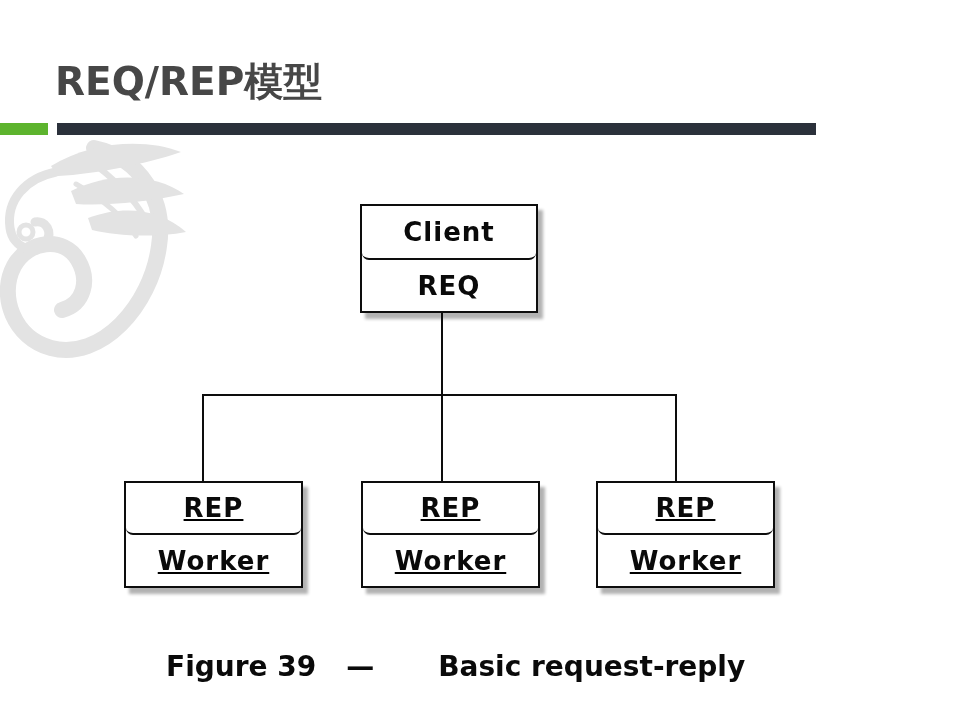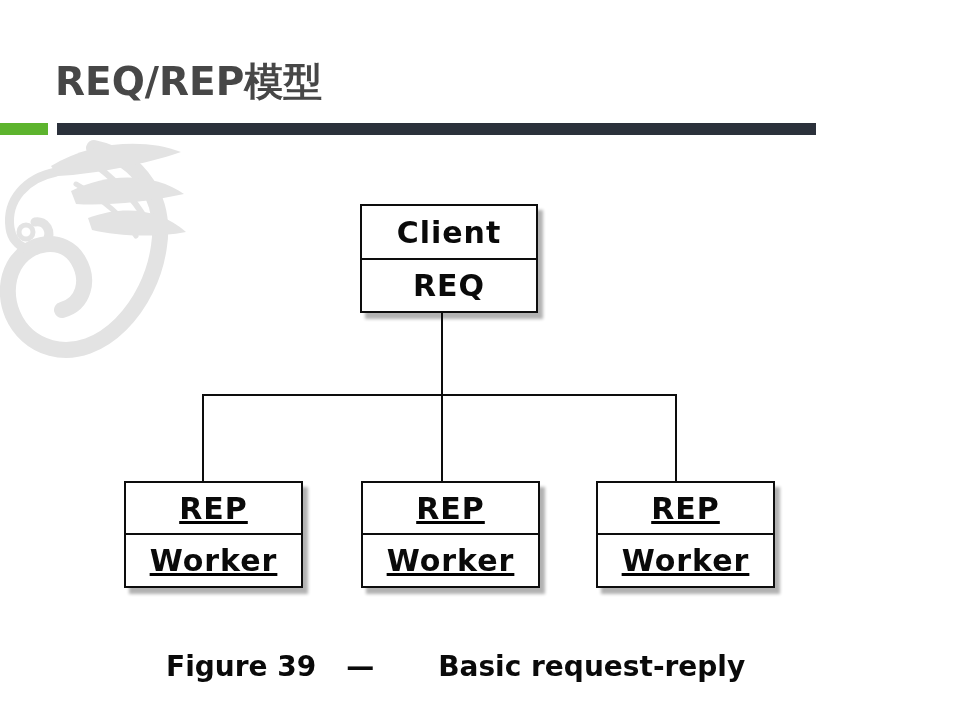--- a/index.html
+++ b/index.html
@@ -32,21 +32,21 @@
     box-shadow:5px 6px 3px rgba(0,0,0,0.30);
     display:flex;flex-direction:column;
   }
   .node-client{left:360px;top:164px;width:178px;height:109px;}
   .node-worker{top:441px;width:179px;height:107px;text-decoration:underline;}
   .node-worker-1{left:124px;}
   .node-worker-2{left:361px;}
   .node-worker-3{left:596px;}
   .cell{
     display:flex;align-items:center;justify-content:center;
-    font-size:30px;font-weight:bold;color:#0a0a0a;letter-spacing:1px;
+    font-size:26px;font-weight:bold;color:#0a0a0a;letter-spacing:1px;border-radius:7px;
   }
   .cell-top{height:52px;border-bottom:2px solid var(--line-black,#0d0d0d);}
   .node-worker .cell-top{height:50px;}
   .cell-bottom{flex:1;}
 
   
   .line{position:absolute;background:var(--line-black,#0d0d0d);}
   .line-stem{left:441px;top:273px;width:2px;height:170px;}
   .line-hbar{left:202px;top:354px;width:475px;height:2px;}
   .line-drop-left{left:202px;top:354px;width:2px;height:89px;}

